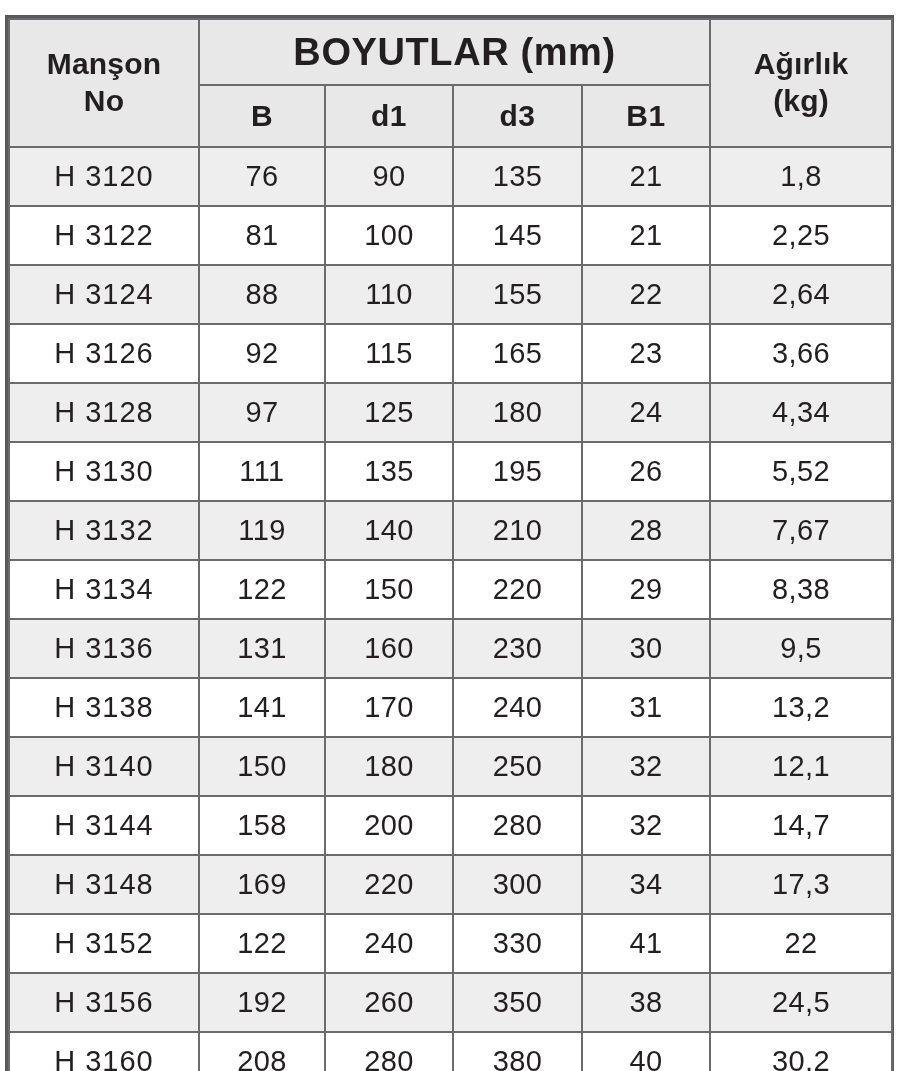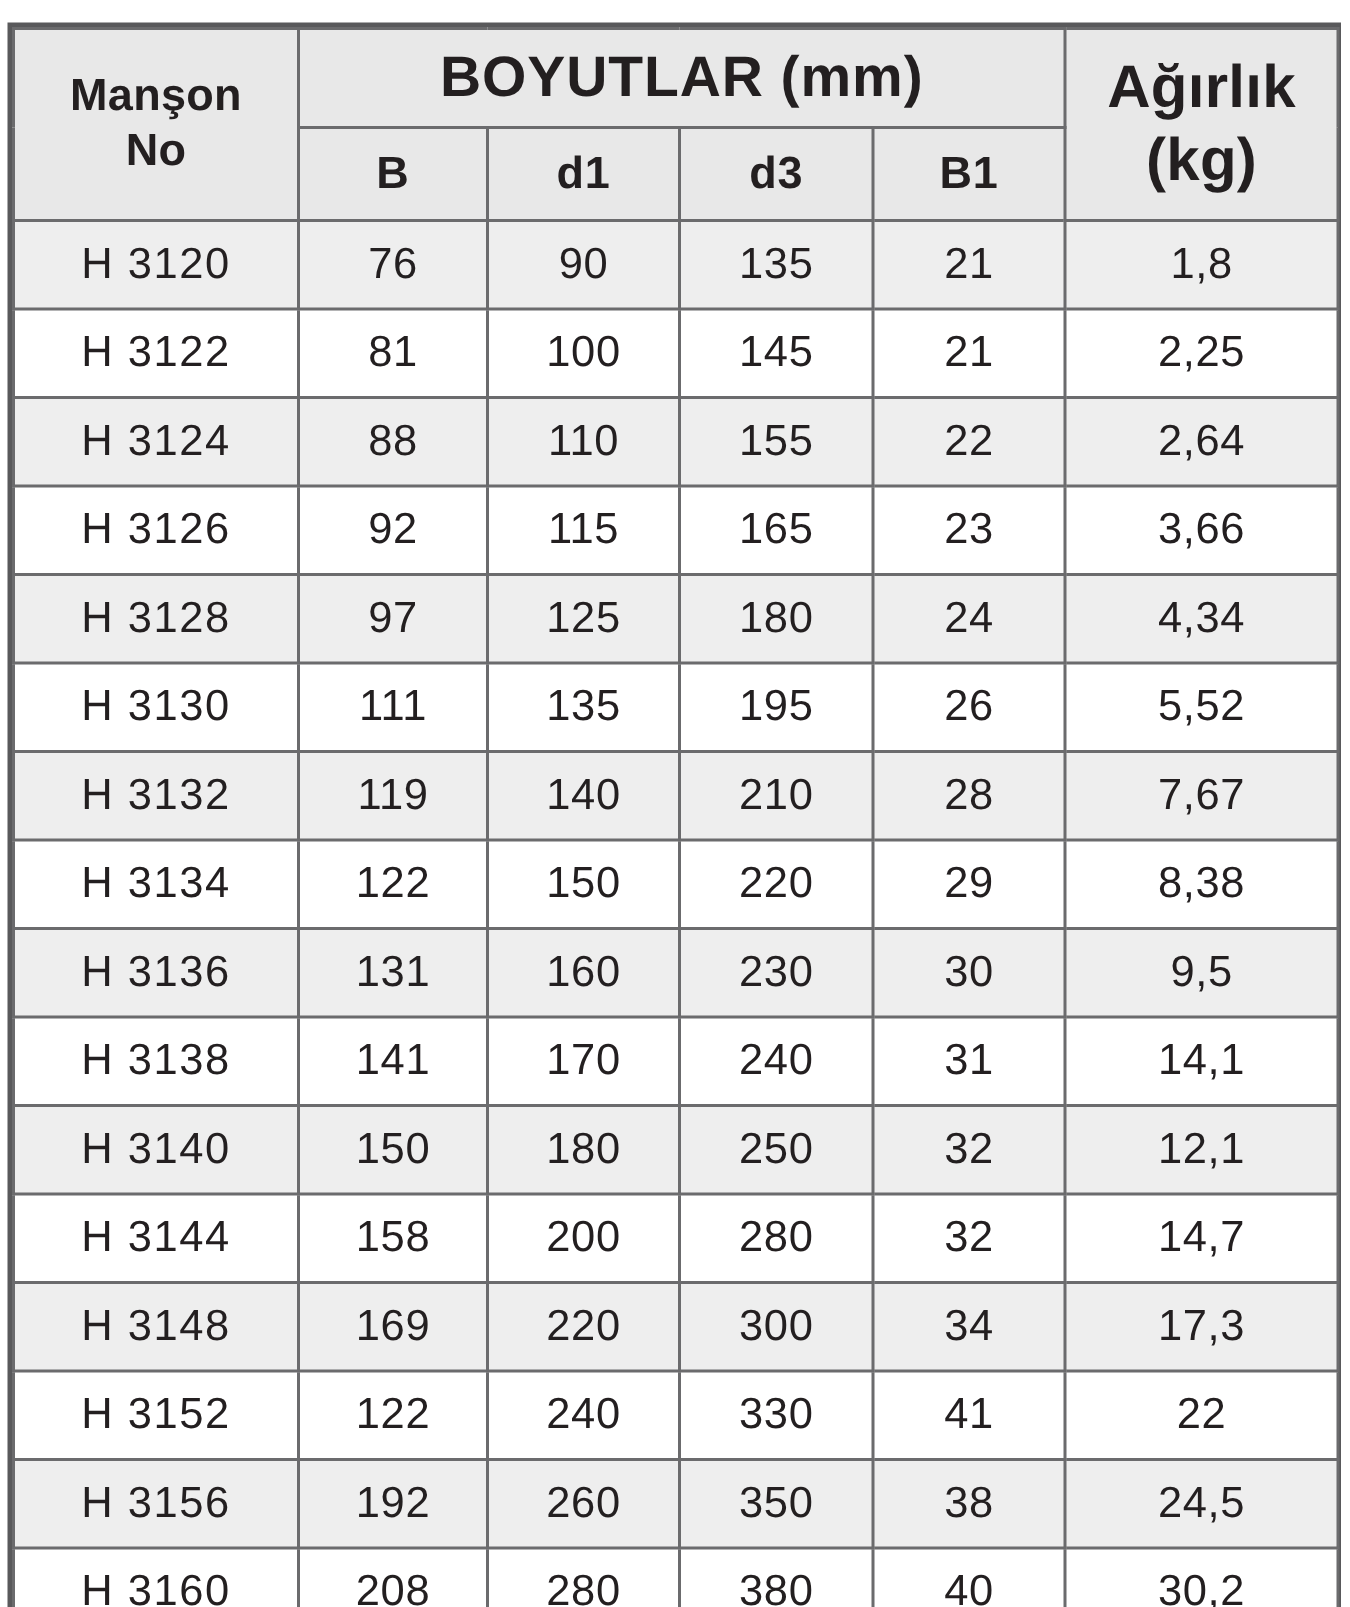--- a/index.html
+++ b/index.html
@@ -50,21 +50,21 @@
     font-size: 30px;
     line-height: 1.22;
     letter-spacing: 0.2px;
   }
   th.h-boyutlar {
     font-size: 38px;
     letter-spacing: 0.6px;
     height: 64px;
   }
   th.h-agirlik {
-    font-size: 40px;
+    font-size: 30px;
     line-height: 1.22;
     letter-spacing: 0.2px;
   }
   th.h-sub {
     font-size: 30px;
     height: 60px;
     letter-spacing: 0.5px;
   }
 
   
@@ -189,21 +189,21 @@
           <td>230</td>
           <td>30</td>
           <td>9,5</td>
         </tr>
         <tr class="norm">
           <td class="c-name">H 3138</td>
           <td>141</td>
           <td>170</td>
           <td>240</td>
           <td>31</td>
-          <td>14,1</td>
+          <td>13,2</td>
         </tr>
         <tr class="alt">
           <td class="c-name">H 3140</td>
           <td>150</td>
           <td>180</td>
           <td>250</td>
           <td>32</td>
           <td>12,1</td>
         </tr>
         <tr class="norm">

